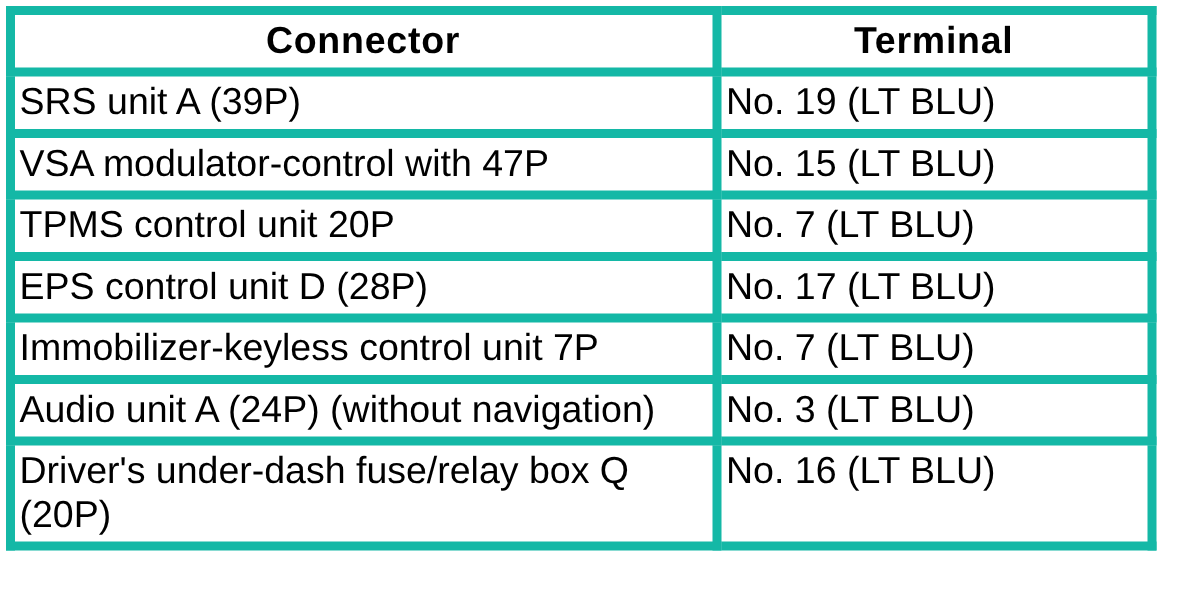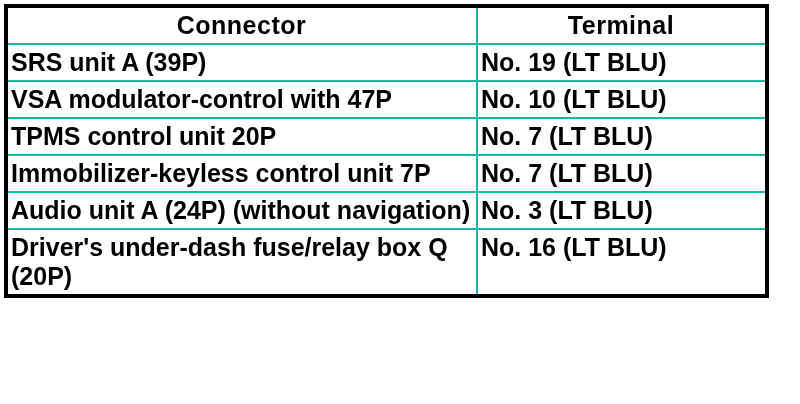--- a/index.html
+++ b/index.html
@@ -28,36 +28,36 @@
     width: 761px;
     border-collapse: collapse;
     table-layout: fixed;
     border: 4px solid #000000;
     background: #ffffff;
   }
   table.spec-table col.col-connector { width: 471px; }
   table.spec-table col.col-terminal  { width: 290px; }
   table.spec-table th,
   table.spec-table td {
-    border: 2px solid #14b8a6;
+    border: 6px solid #14b8a6;
     font-size: 25px;
     line-height: 29px;
     padding: 1px 4px 1px 3px;
     overflow: hidden;
     word-wrap: break-word;
   }
   table.spec-table th {
     font-weight: bold;
     text-align: center;
     height: 33px;
     vertical-align: middle;
     letter-spacing: 0.5px;
   }
   table.spec-table td {
-    font-weight: bold;
+    font-weight: normal;
     text-align: left;
     vertical-align: middle;
   }
   tr.row-single td { height: 33px; }
   tr.row-double td { height: 58px; }
   tr.row-last td   { height: 60px; vertical-align: top; padding-top: 3px; }
 </style>
 </head>
 <body>
 
@@ -73,25 +73,29 @@
         <th>Terminal</th>
       </tr>
     </thead>
     <tbody>
       <tr class="row-single">
         <td>SRS unit A (39P)</td>
         <td>No. 19 (LT BLU)</td>
       </tr>
       <tr class="row-single">
         <td>VSA modulator-control with 47P</td>
-        <td>No. 10 (LT BLU)</td>
+        <td>No. 15 (LT BLU)</td>
       </tr>
       <tr class="row-single">
         <td>TPMS control unit 20P</td>
         <td>No. 7 (LT BLU)</td>
+      </tr>
+      <tr class="row-single">
+        <td>EPS control unit D (28P)</td>
+        <td>No. 17 (LT BLU)</td>
       </tr>
       <tr class="row-single">
         <td>Immobilizer-keyless control unit 7P</td>
         <td>No. 7 (LT BLU)</td>
       </tr>
       <tr class="row-single">
         <td>Audio unit A (24P) (without navigation)</td>
         <td>No. 3 (LT BLU)</td>
       </tr>
       <tr class="row-last">

